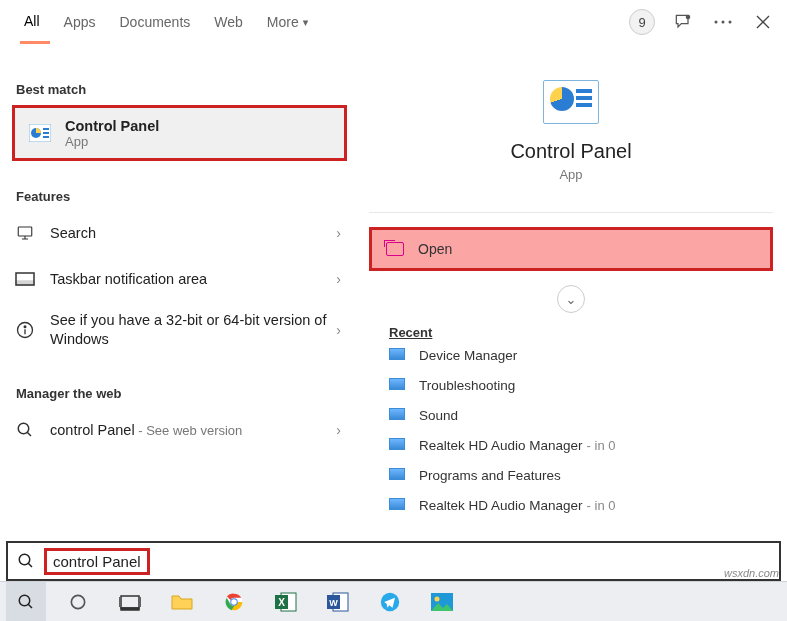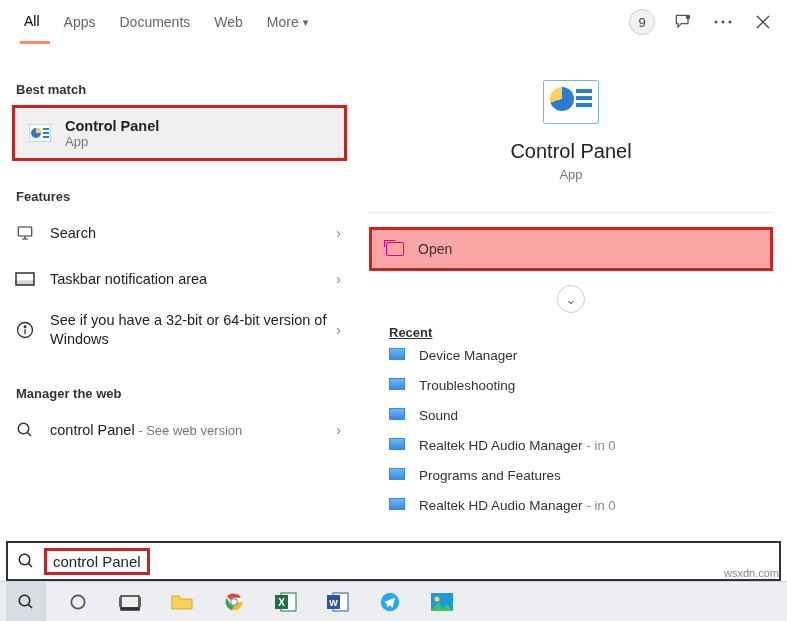--- a/index.html
+++ b/index.html
@@ -57,21 +57,21 @@
   
   .search-wrap { position:absolute; bottom:40px; left:6px; right:6px; height:40px; border:2px solid #333; display:flex; align-items:center; background:#fff; }
   .search-wrap .mag { width:24px; margin:0 6px 0 6px; display:flex; align-items:center; justify-content:center; color:#333; }
   .search-wrap .query-box { border:3px solid #c22; padding:2px 6px; font-size:15px; color:#222; }
   
   
   .taskbar { position:absolute; bottom:0; left:0; right:0; height:40px; background:#eceef1; border-top:1px solid #cfd3d8; display:flex; align-items:center; padding:0 6px; gap:12px; }
   .task-item { width:40px; height:40px; display:flex; align-items:center; justify-content:center; cursor:pointer; }
   .task-item.active { background:#d8dde3; }
   
-  .watermark { position:absolute; right:8px; bottom:42px; font-size:11px; color:#888; }
+  .watermark { position:absolute; right:8px; bottom:42px; font-size:11px; color:#888;font-style:italic; }
   
   
   .gear-svg,.sys-svg{ width:18px; height:18px; }
   .chev-sym { font-family: "Segoe UI Symbol", sans-serif; }
 </style>
 </head>
 <body>
 
 <div class="tabs">
   <div class="tab active">All</div>

